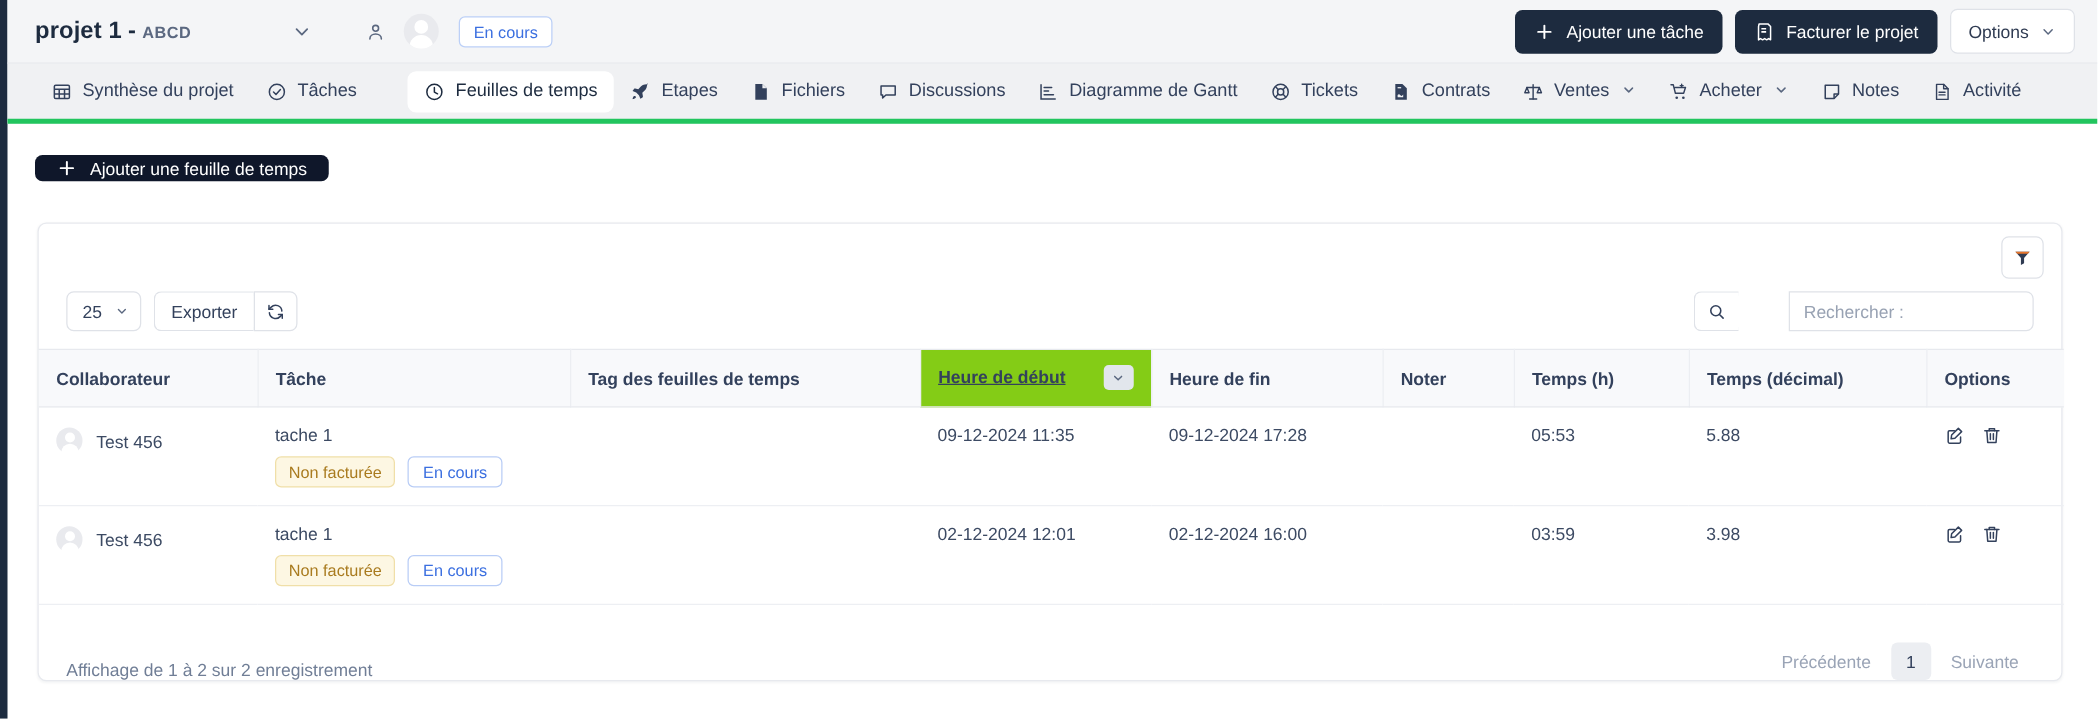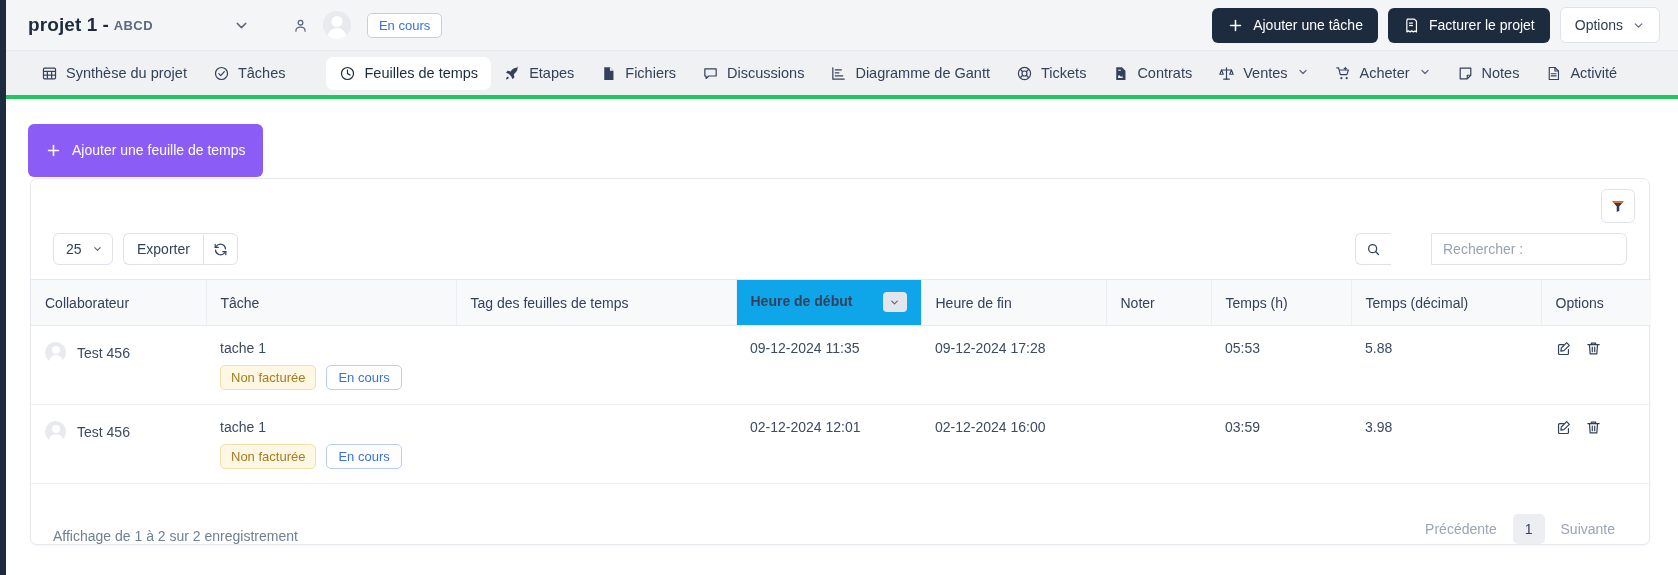--- a/index.html
+++ b/index.html
@@ -73,23 +73,23 @@
     font-size:14.5px; color:#33415c;
     padding:8px 13px; border-radius:7px; cursor:pointer; white-space:nowrap;
   }
   .tab.active { background:#ffffff; font-weight:normal; color:#1d2b3f;margin-left:28px; }
   .tab .chev { font-size:10px; color:#5b6880; margin-left:1px; }
   .ico { width:17px; height:17px; flex:0 0 17px; display:block; }
 
   
   .addsheet-wrap { position:absolute; left:28px; top:124px; }
   .btn-addsheet {
-    background:#8b5cf6; color:#fff; border:none; border-radius:6px;
-    font-size:14px; font-family:inherit; padding:18px 17px;
-    display:inline-flex; gap:10px; cursor:pointer;
+    background:#0f172a; color:#fff; border:none; border-radius:6px;
+    font-size:14px; font-family:inherit; padding:2px 17px;
+    display:inline-flex; align-items:center; gap:10px; cursor:pointer;
   }
 
   
   .card {
     position:absolute; left:30px; top:178px; width:1620px; height:367px;
     background:#fff; border:1px solid #e7e9ee; border-radius:7px;
     box-shadow:0 1px 2px rgba(20,30,50,.05);
   }
   .filter-row { position:relative; height:52px; }
   .filter-btn {
@@ -131,24 +131,24 @@
     height:32px; width:196px; font-family:inherit; font-size:14px; color:#33415c;
     padding:0 11px; outline:none;
   }
   .search-input::placeholder { color:#98a2b3; }
 
   
   table.tt { width:100%; border-collapse:collapse; table-layout:fixed; }
   table.tt thead th {
     background:#f8f9fb; border-top:1px solid #e7e9ee; border-bottom:1px solid #e7e9ee;
     border-right:1px solid #eceef2;
-    font-size:14px; font-weight:normal; color:#33415c;
+    font-size:14px; font-weight:bold; color:#33415c;
     text-align:left; padding:13px 14px; vertical-align:middle;
   }
-  table.tt thead th.sorted { font-weight:bold; background:#0ea5e9; }
+  table.tt thead th.sorted { font-weight:bold; background:#84cc16;text-decoration:underline; }
   table.tt thead th:last-child { border-right:none; }
   .sort-badge {
     float:right; width:24px; height:20px; border-radius:4px; background:#e2e6ec;
     display:flex; align-items:center; justify-content:center; color:#5b6880; font-size:10px;
     margin-top:-1px;
   }
   table.tt tbody td {
     border-bottom:1px solid #edeff3; font-size:14px; color:#3c4a63;
     padding:14px 14px; vertical-align:top;
   }

